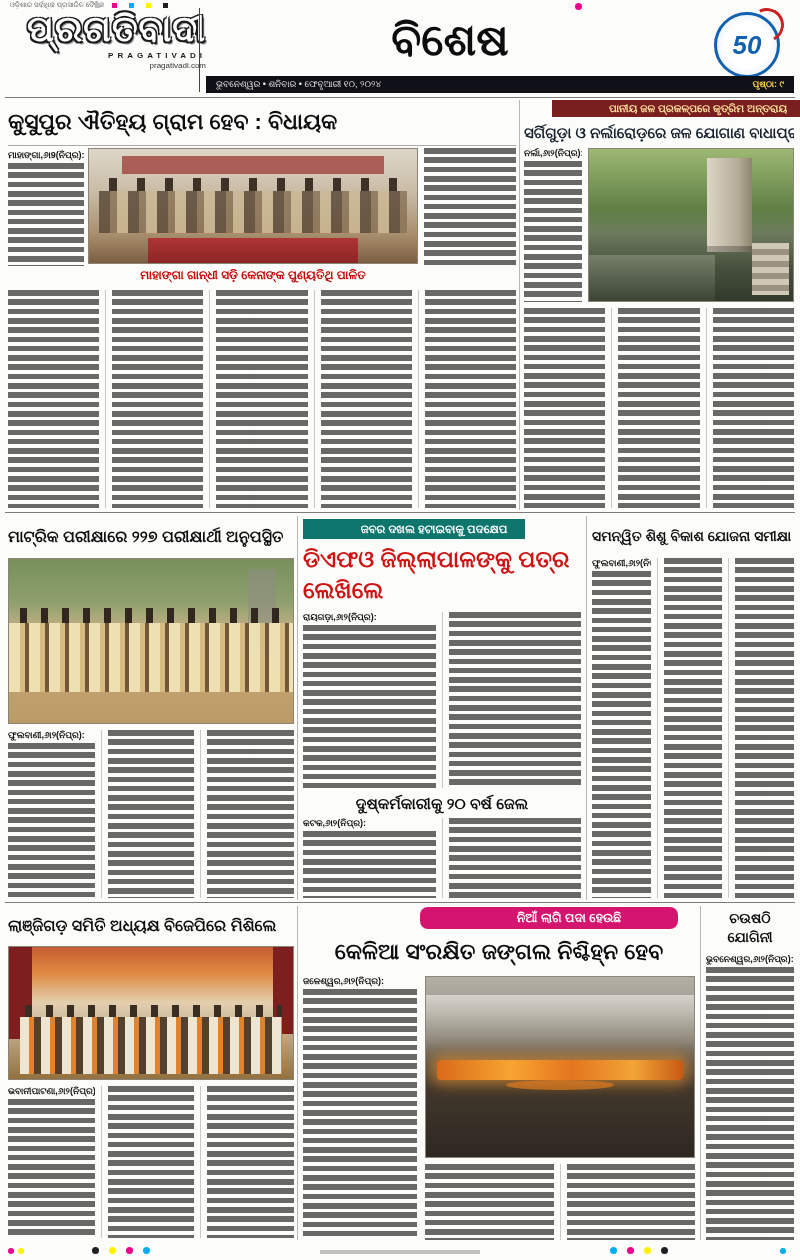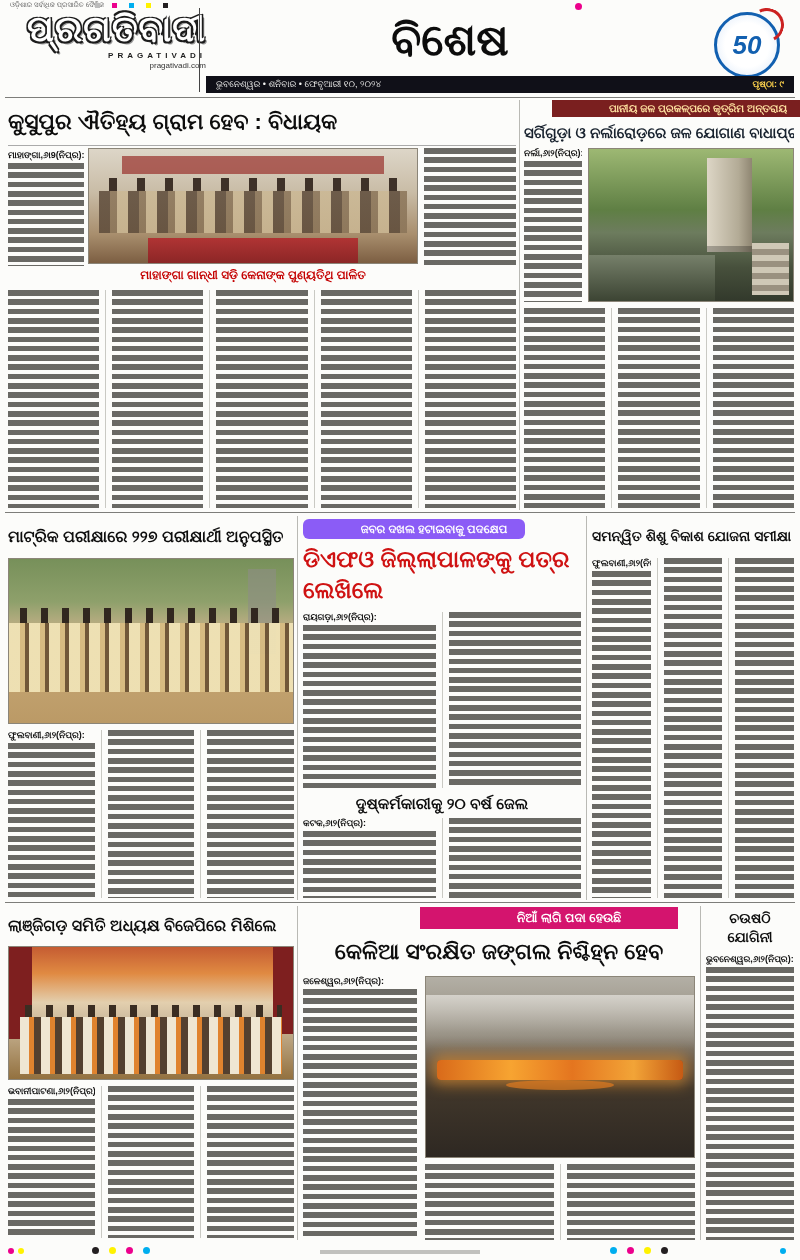--- a/index.html
+++ b/index.html
@@ -44,22 +44,22 @@
   .anniv-num{font-size:26px;font-weight:800;font-style:italic;color:#1260b0;}
   .info-bar{position:absolute;left:206px;top:76px;width:588px;height:17px;background:#101018;
       color:#f4f4f2;display:flex;align-items:center;justify-content:space-between;
       padding:0 10px;box-sizing:border-box;font-size:9px;white-space:nowrap;overflow:hidden;}
   .info-bar .pageno{color:#ffd44d;font-weight:bold;}
 
   
   .kicker{position:absolute;display:flex;align-items:center;justify-content:center;
       font-weight:bold;overflow:hidden;white-space:nowrap;padding-left:40px;}
   .kicker-maroon{background:#7a1f1f;color:#ffe2a0;font-size:10.5px;}
-  .kicker-red{background:#8b5cf6;color:#fff;font-size:11.5px;border-radius:6px;}
-  .kicker-magenta{background:#d4146e;color:#fff;font-size:12.5px;}
+  .kicker-red{background:#0f766e;color:#fff;font-size:11.5px;}
+  .kicker-magenta{background:#d4146e;color:#fff;font-size:12.5px;border-radius:8px;}
   .caption-red{position:absolute;color:#c40000;font-weight:bold;font-size:12px;
       text-align:center;white-space:nowrap;overflow:hidden;}
 
   
   .photo{position:absolute;overflow:hidden;background:#b5a88f;border:1px solid #8b8578;box-sizing:border-box;}
   .photo > div{position:absolute;}
 
   #ph-lead{background:linear-gradient(180deg,#ddd6c8 0%,#c9bca6 38%,#a88e6d 75%,#7c5e42 100%);}
   #ph-lead .banner{left:10%;top:6%;width:80%;height:16%;background:#9c3a34;opacity:.75;}
   #ph-lead .heads{left:4%;top:25%;width:92%;height:12%;

